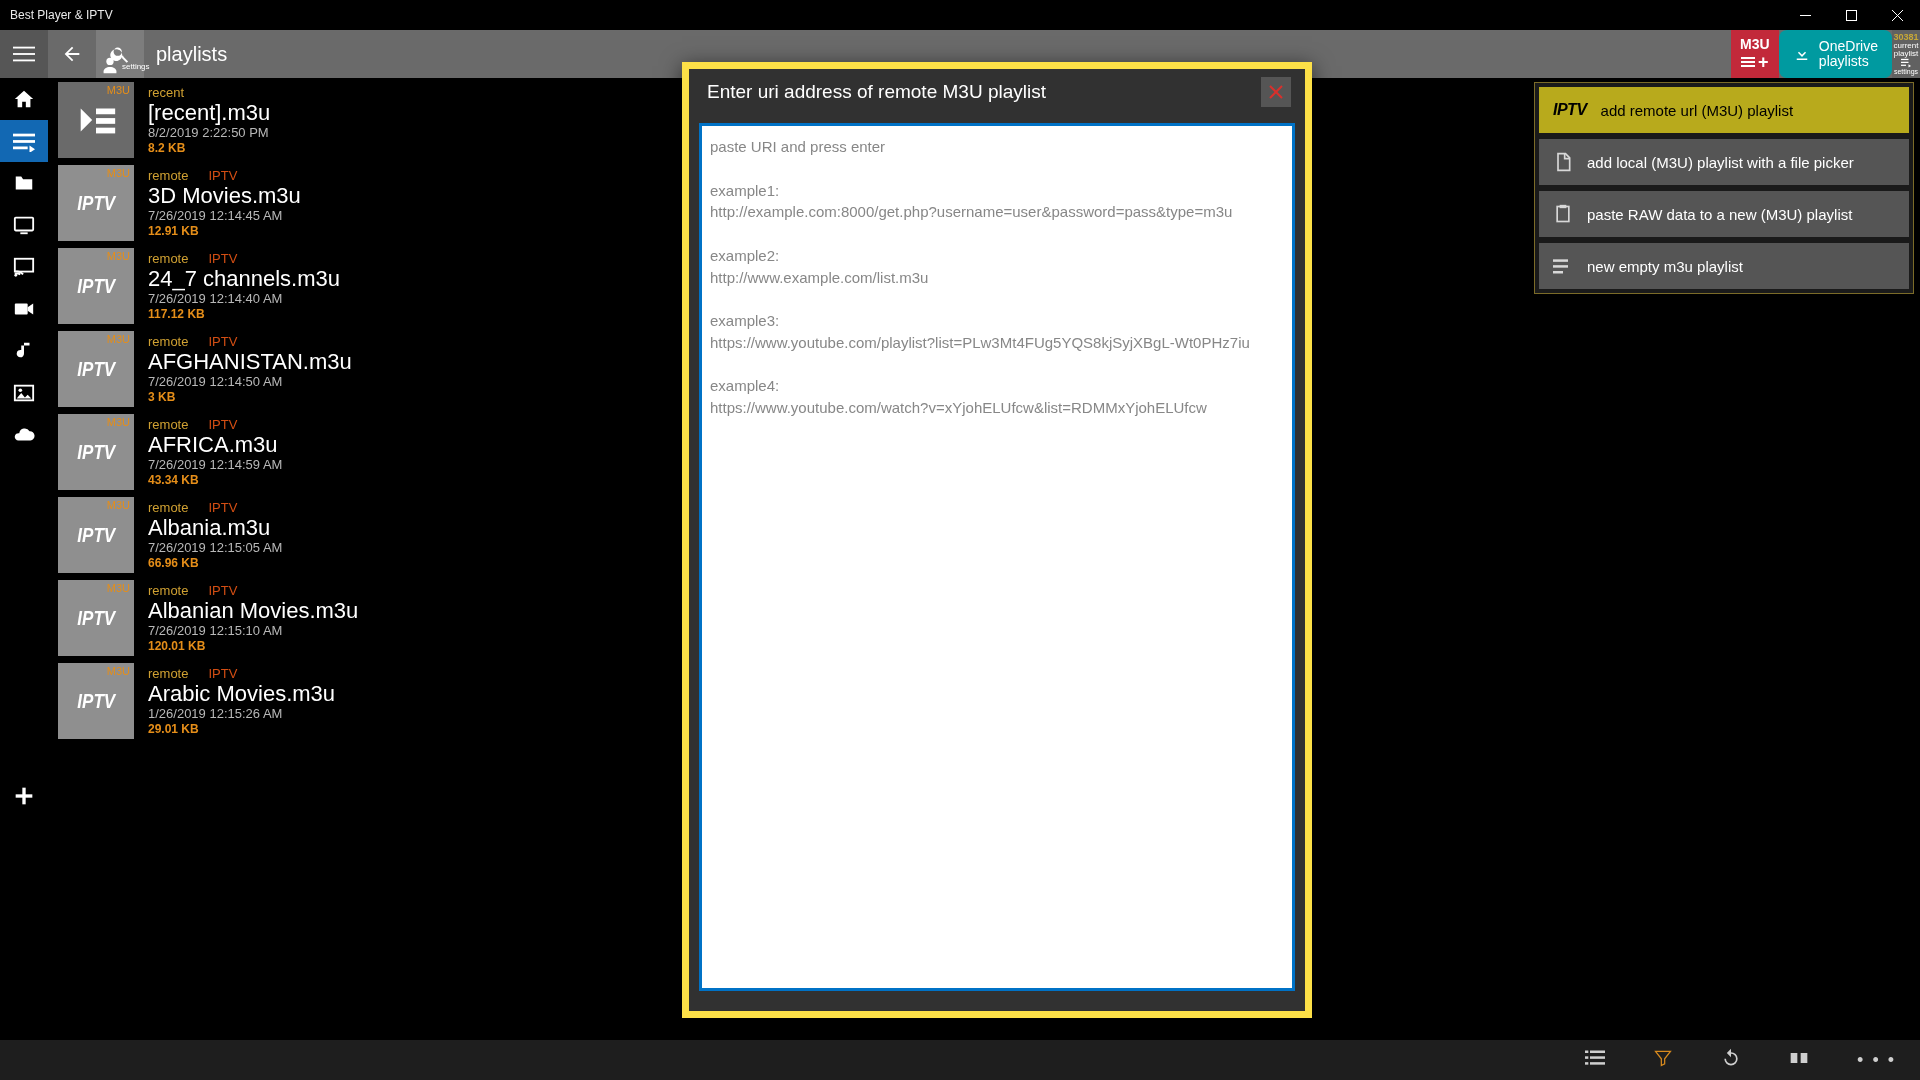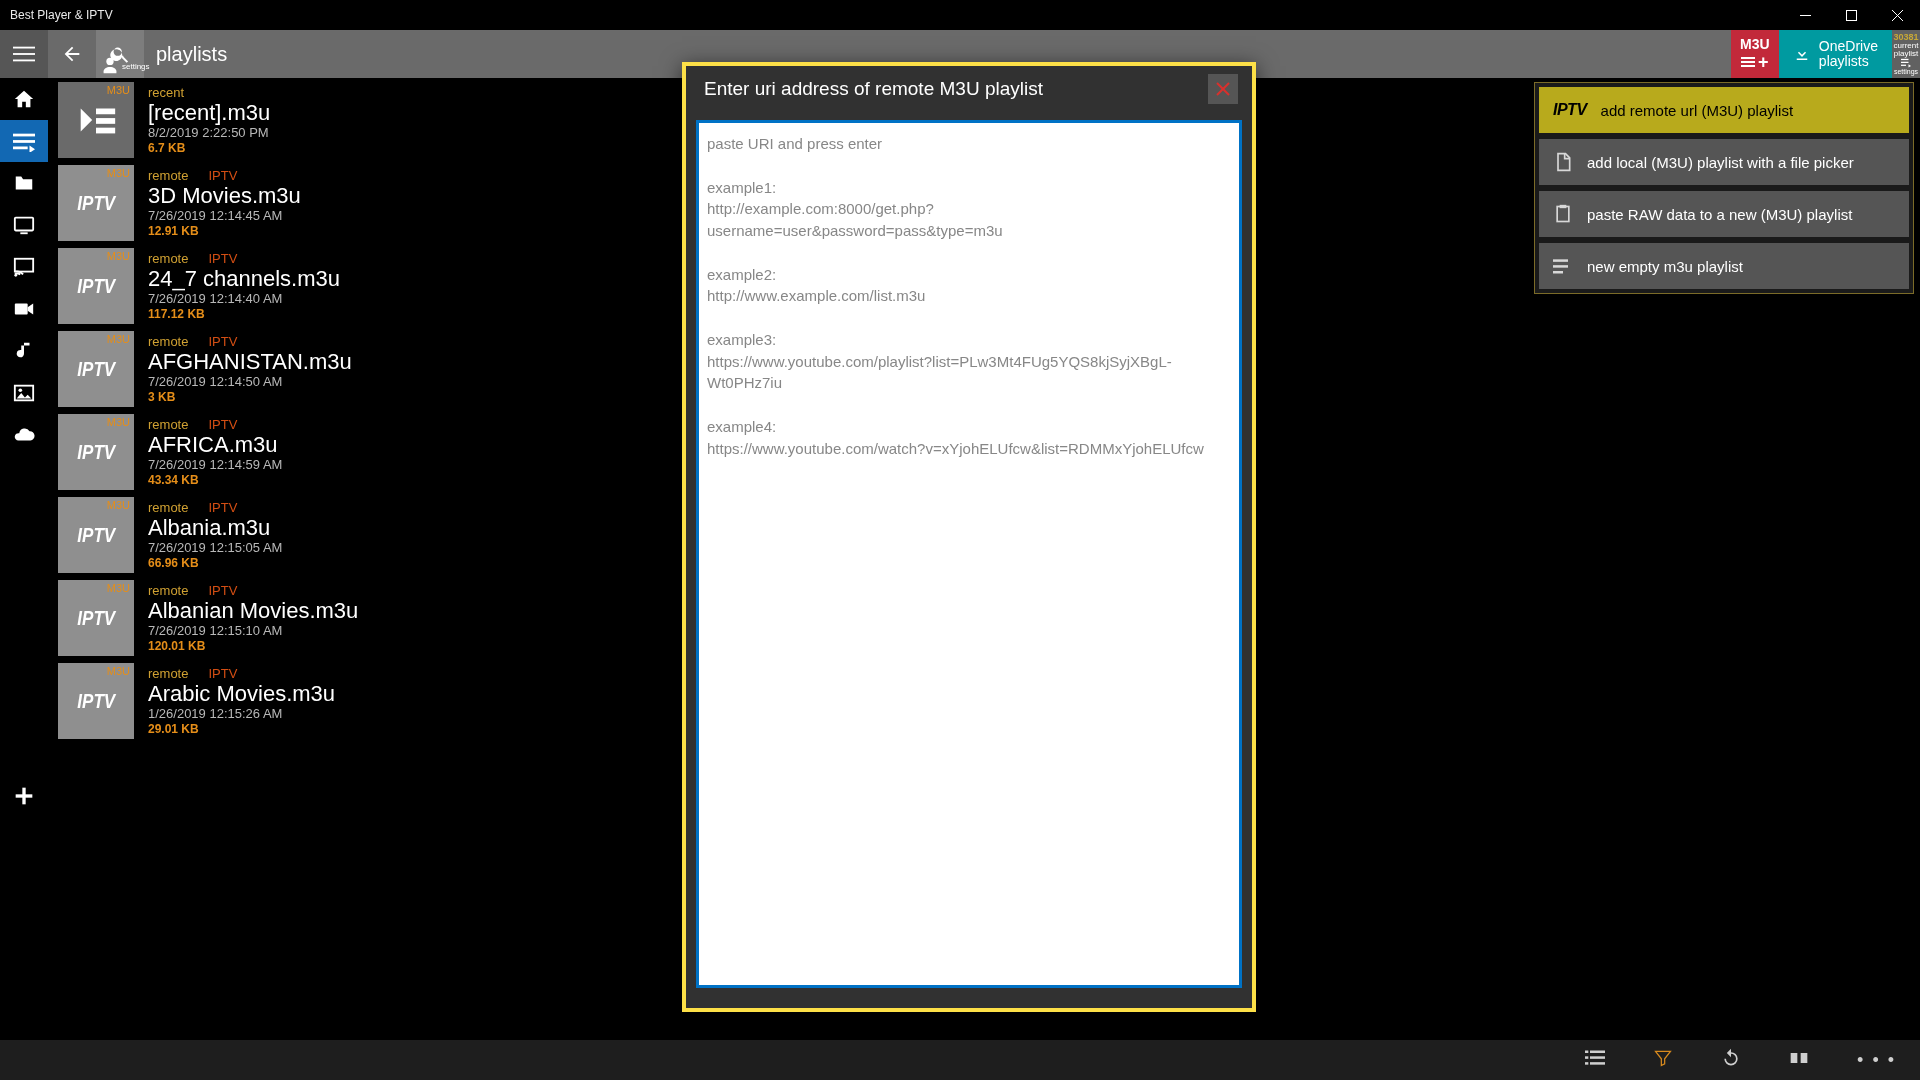--- a/index.html
+++ b/index.html
@@ -21,21 +21,21 @@
   .tb-btn svg { width: 22px; height: 22px; fill: #fff; }
   .tb-title { display: flex; align-items: center; padding-left: 12px; font-size: 20px; font-weight: 300; color: #fff; }
   .tb-settings-hint { position: absolute; bottom: 0; left: 0; font-size: 8px; color: #fff; display: flex; align-items: center; gap: 1px; padding: 1px 3px; }
 
   .tb-right { position: absolute; right: 0; top: 0; height: 48px; display: flex; align-items: stretch; }
   .m3u-tile { width: 48px; height: 48px; background: #c2293a; display: flex; flex-direction: column; align-items: center; justify-content: center; font-size: 14px; font-weight: 700; line-height: 1; cursor: pointer; }
   .m3u-tile .plus-bars { display: flex; align-items: center; gap: 3px; margin-top: 2px; }
   .m3u-tile .bars { display: flex; flex-direction: column; gap: 2px; }
   .m3u-tile .bars span { width: 14px; height: 2px; background: #fff; }
   .m3u-tile .plus { font-size: 18px; font-weight: 700; }
-  .onedrive-btn { background: #009aa0; color: #fff; display: flex; align-items: center; padding: 0 14px; gap: 8px; cursor: pointer; font-size: 14px; line-height: 1.1; }
+  .onedrive-btn { background: #009aa0; color: #fff; display: flex; align-items: center; padding: 0 14px; gap: 8px; cursor: pointer; font-size: 14px; line-height: 1.1; border-radius: 8px; }
   .onedrive-btn svg { width: 18px; height: 18px; fill: #fff; }
   .current-pl-btn { width: 28px; height: 48px; background: #616161; display: flex; flex-direction: column; align-items: center; justify-content: center; font-size: 8px; line-height: 1; cursor: pointer; position: relative; }
   .current-pl-btn .cnt { color: #c7a837; font-size: 9px; font-weight: 600; }
   .current-pl-btn .lbl { color: #fff; }
 
   
   .rail { position: absolute; left: 0; top: 78px; width: 48px; background: #000; display: flex; flex-direction: column; }
   .rail .rail-item { width: 48px; height: 42px; display: flex; align-items: center; justify-content: center; cursor: pointer; }
   .rail .rail-item.selected { background: #1268b3; }
   .rail .rail-item svg { width: 22px; height: 22px; fill: #fff; }
@@ -63,21 +63,21 @@
 
   
   .ctx-wrap { position: absolute; right: 6px; top: 82px; border: 1px solid #7b6b28; padding: 4px; background: #1a1a1a; display: flex; flex-direction: column; gap: 6px; width: 380px; }
   .ctx-item { height: 46px; background: #555; display: flex; align-items: center; gap: 14px; padding: 0 14px; cursor: pointer; font-size: 15px; }
   .ctx-item.selected { background: #b8aa1c; color: #000; }
   .ctx-item.selected .iptv-ic { color: #000; }
   .ctx-item .iptv-ic { font-weight: 800; font-style: italic; font-size: 16px; letter-spacing: -0.5px; color: #d8d8d8; }
   .ctx-item svg { width: 20px; height: 20px; fill: #d8d8d8; }
 
   
-  .modal { position: absolute; left: 682px; top: 62px; width: 574px; background: #313131; border: 4px solid #fde047; box-shadow: 0 4px 20px rgba(0,0,0,0.6); }
+  .modal { position: absolute; left: 682px; top: 62px; width: 630px; background: #313131; border: 7px solid #fde047; box-shadow: 0 4px 20px rgba(0,0,0,0.6); }
   .modal .hdr { height: 46px; display: flex; align-items: center; justify-content: space-between; padding: 0 14px 0 18px; }
   .modal .hdr .ttl { font-size: 19px; font-weight: 300; color: #fff; }
   .modal .close { width: 30px; height: 30px; background: #555; display: flex; align-items: center; justify-content: center; cursor: pointer; }
   .modal .close svg { width: 14px; height: 14px; stroke: #d9302c; stroke-width: 2; fill: none; }
   .modal .body { padding: 8px 10px 16px 10px; }
   .modal textarea { width: 100%; height: 868px; background: #fff; border: 3px solid #0072c6; color: #333; font-size: 15px; padding: 10px 10px 2px 8px; line-height: 1.45; font-family: "Segoe UI", Arial, sans-serif; resize: none; outline: none; }
   .modal textarea::placeholder { color: #878787; }
 
   
   .bottombar { position: absolute; left: 0; right: 0; bottom: 0; height: 40px; background: #1e1e1e; display: flex; align-items: center; justify-content: flex-end; gap: 48px; padding-right: 24px; }
@@ -249,21 +249,21 @@
             <rect x="12" y="11" width="10" height="3"></rect>
             <rect x="12" y="16" width="10" height="3"></rect>
           </svg>
         </div>
         <div class="meta">
           <div class="row1">
             <span class="type">recent</span>
           </div>
           <div class="name">[recent].m3u</div>
           <div class="date">8/2/2019 2:22:50 PM</div>
-          <div class="size">6.7 KB</div>
+          <div class="size">8.2 KB</div>
         </div>
       </div>
       <div class="pl-item">
         <div class="thumb iptv">
           <span class="badge">M3U</span>
           <span class="iptv-label">IPTV</span>
         </div>
         <div class="meta">
           <div class="row1">
             <span class="type">remote</span>

